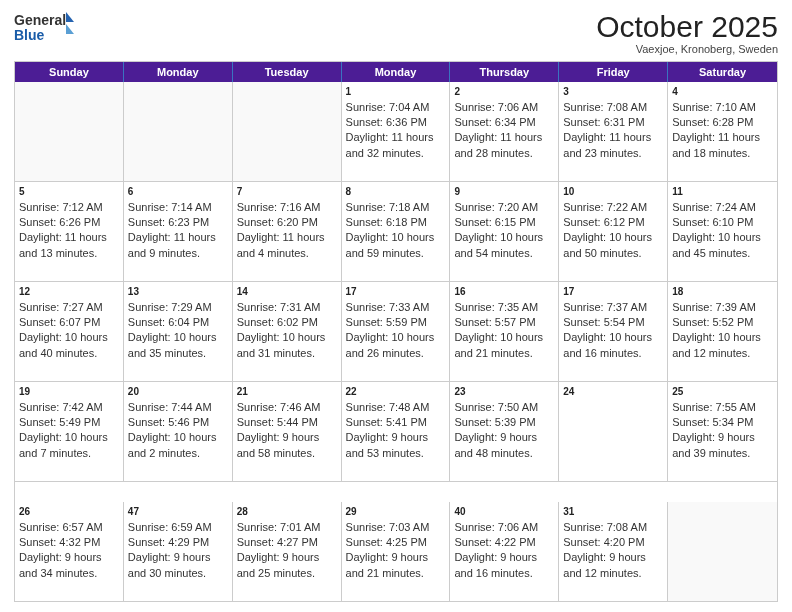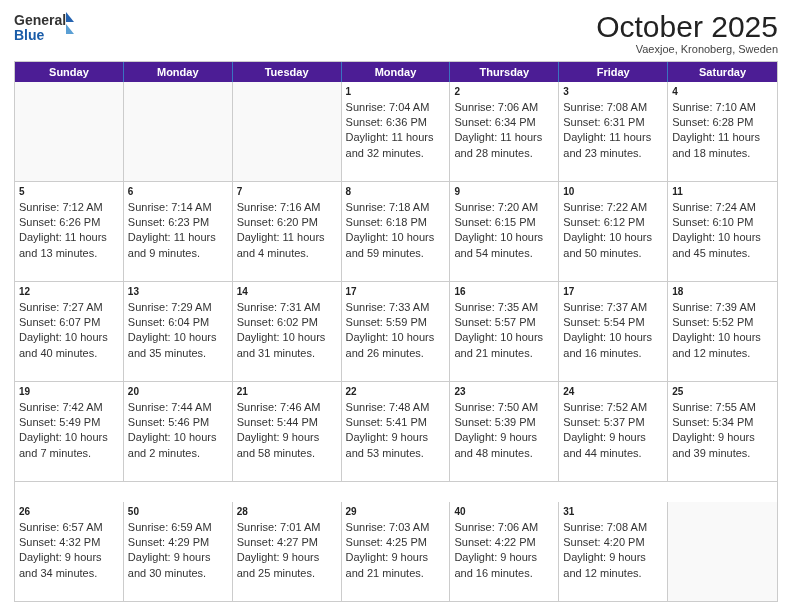--- a/index.html
+++ b/index.html
@@ -226,34 +226,33 @@
           <div class="cal-cell">
             <span class="day-num">22</span>
             <div class="cell-info">Sunrise: 7:48 AM<br>Sunset: 5:41 PM<br>Daylight: 9 hours and 53 minutes.</div>
           </div>
           <div class="cal-cell">
             <span class="day-num">23</span>
             <div class="cell-info">Sunrise: 7:50 AM<br>Sunset: 5:39 PM<br>Daylight: 9 hours and 48 minutes.</div>
           </div>
           <div class="cal-cell">
             <span class="day-num">24</span>
-            <div class="cell-info">Sunrise: 7:52 AM<br>Sunset: 5:37 PM<br>Daylight: 9 hours and 44 minutes.</div>
           </div>
           <div class="cal-cell">
             <span class="day-num">25</span>
             <div class="cell-info">Sunrise: 7:55 AM<br>Sunset: 5:34 PM<br>Daylight: 9 hours and 39 minutes.</div>
           </div>
         </div>
         <div class="cal-row">
           <div class="cal-cell">
             <span class="day-num">26</span>
             <div class="cell-info">Sunrise: 6:57 AM<br>Sunset: 4:32 PM<br>Daylight: 9 hours and 34 minutes.</div>
           </div>
           <div class="cal-cell">
-            <span class="day-num">50</span>
+            <span class="day-num">47</span>
             <div class="cell-info">Sunrise: 6:59 AM<br>Sunset: 4:29 PM<br>Daylight: 9 hours and 30 minutes.</div>
           </div>
           <div class="cal-cell">
             <span class="day-num">28</span>
             <div class="cell-info">Sunrise: 7:01 AM<br>Sunset: 4:27 PM<br>Daylight: 9 hours and 25 minutes.</div>
           </div>
           <div class="cal-cell">
             <span class="day-num">29</span>
             <div class="cell-info">Sunrise: 7:03 AM<br>Sunset: 4:25 PM<br>Daylight: 9 hours and 21 minutes.</div>
           </div>

